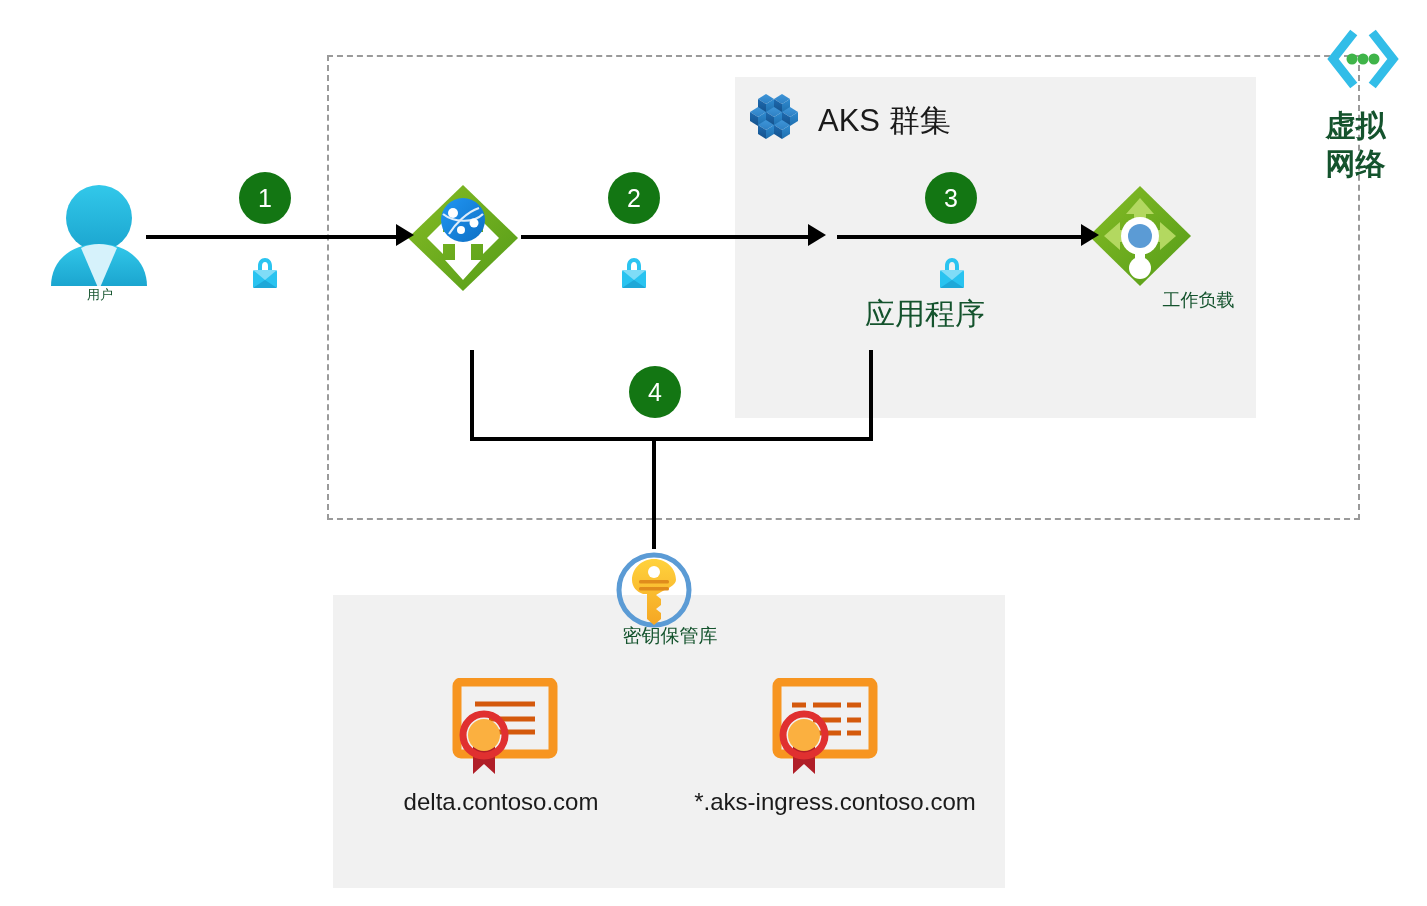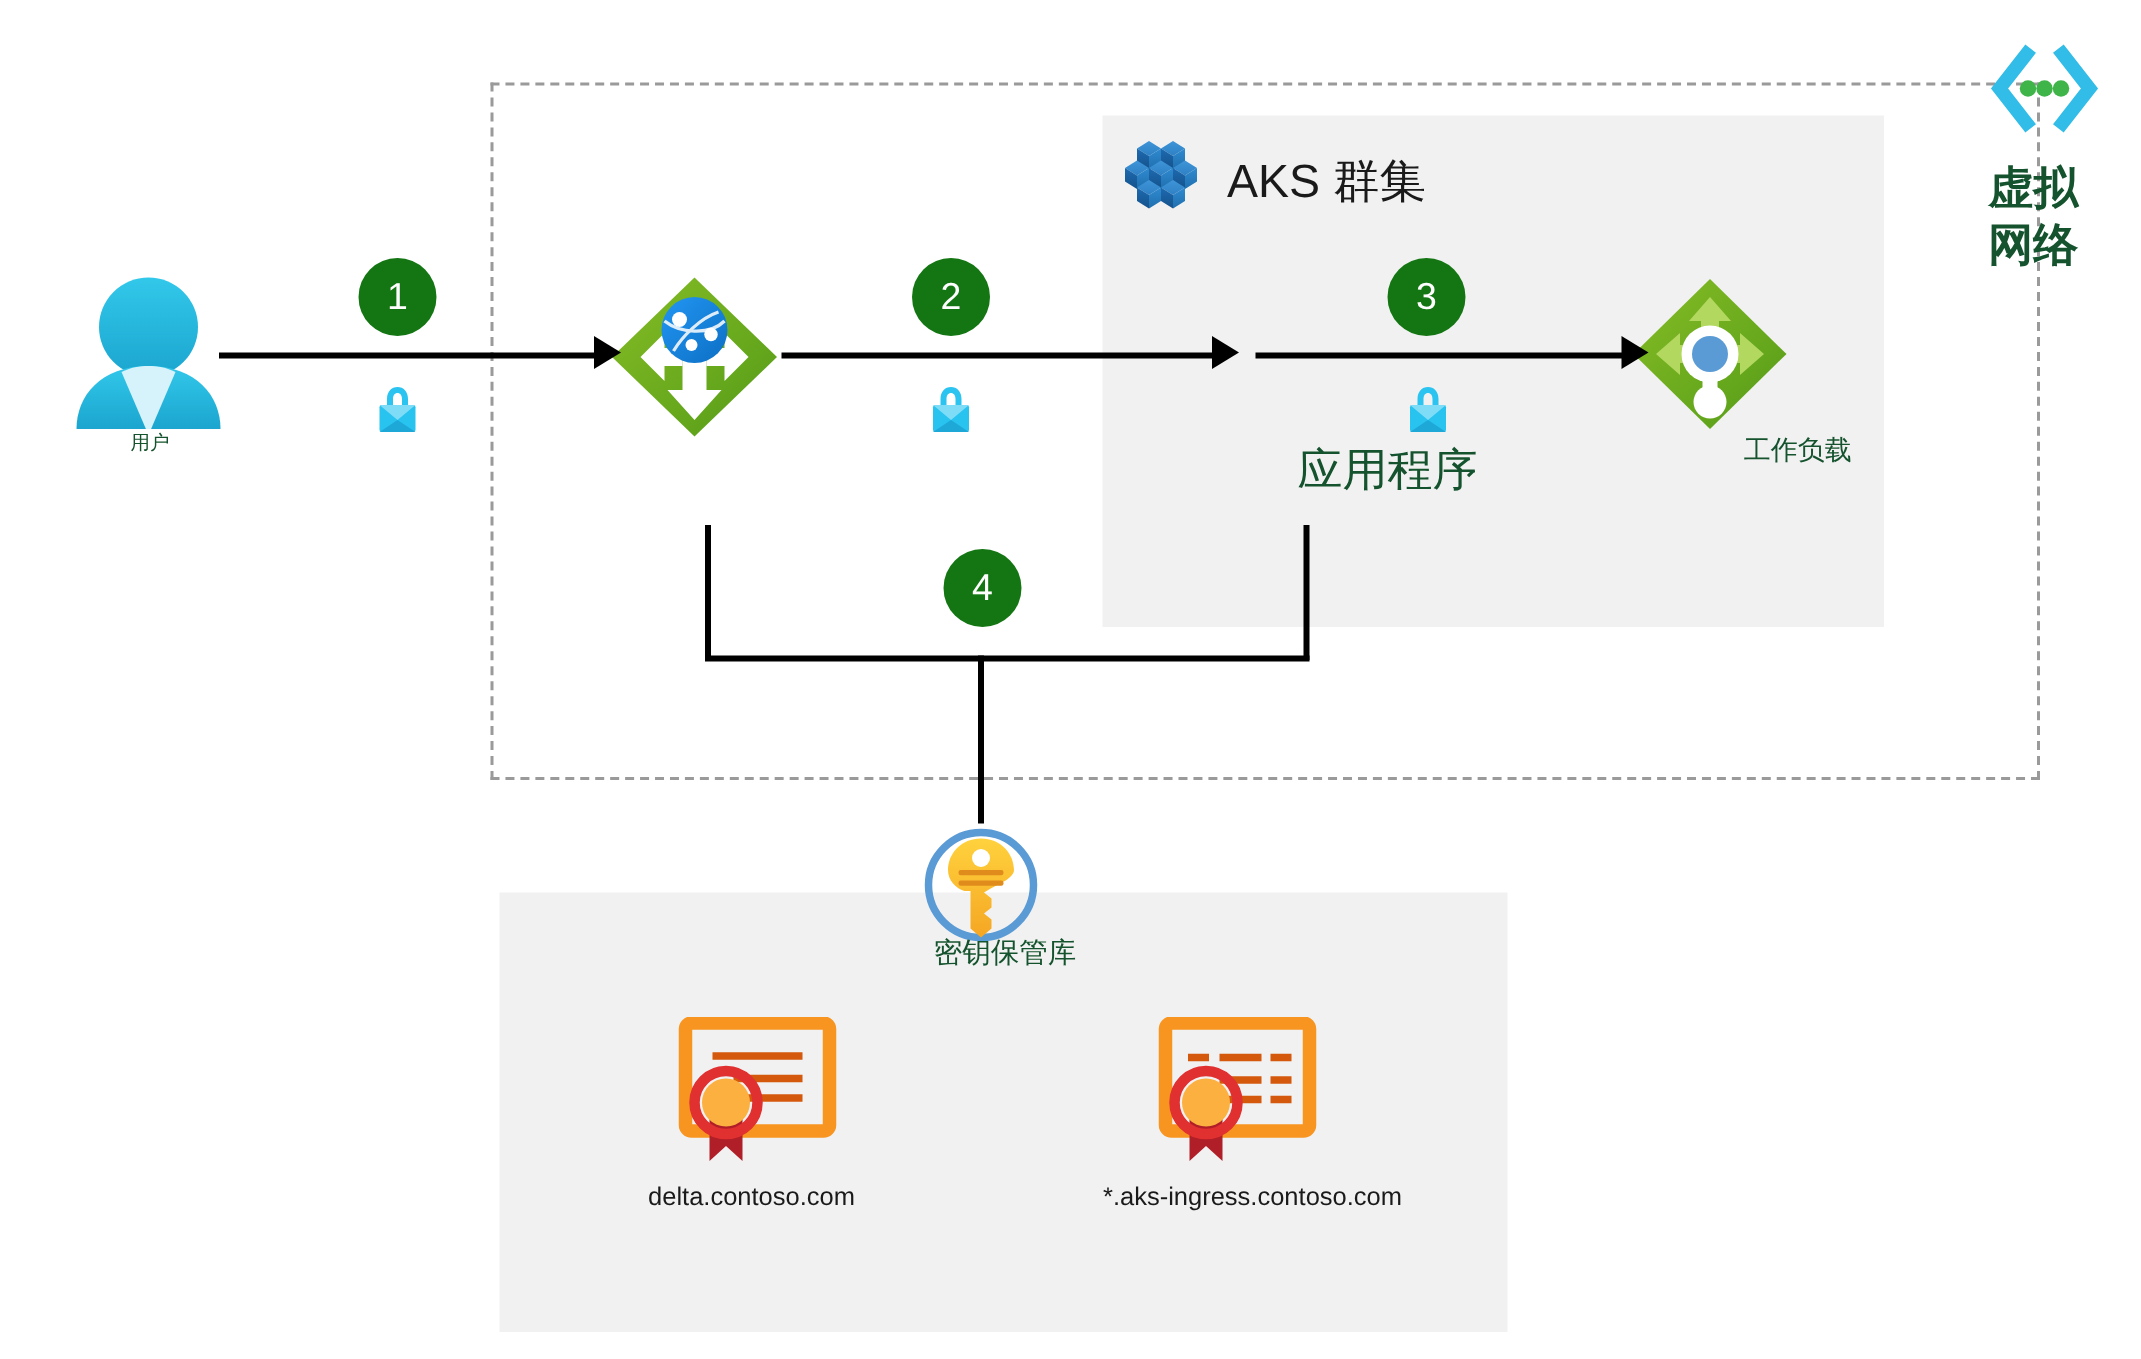--- a/index.html
+++ b/index.html
@@ -54,21 +54,21 @@
   #vnet-label {
     left: 1288px; top: 107px; width: 135px;
     font-size: 30px; line-height: 1.25; font-weight: 700;
   }
   #aks-label {
     left: 818px; top: 100px;
     font-size: 31px; color: #1a1a1a; white-space: nowrap;
   }
   #keyvault-label { left: 570px; top: 625px; width: 200px; font-size: 19px; text-align: center; }
   .cert-label {
-    font-size: 17px; color: #1a1a1a; text-align: center;
+    font-size: 24px; color: #1a1a1a; text-align: center;
     white-space: nowrap;
   }
   #cert1-label { left: 370px; top: 788px; width: 262px; }
   #cert2-label { left: 690px; top: 788px; width: 290px; }
 
   
   .badge {
     width: 52px; height: 52px; border-radius: 50%;
     background: #137613;
     color: #ffffff;

